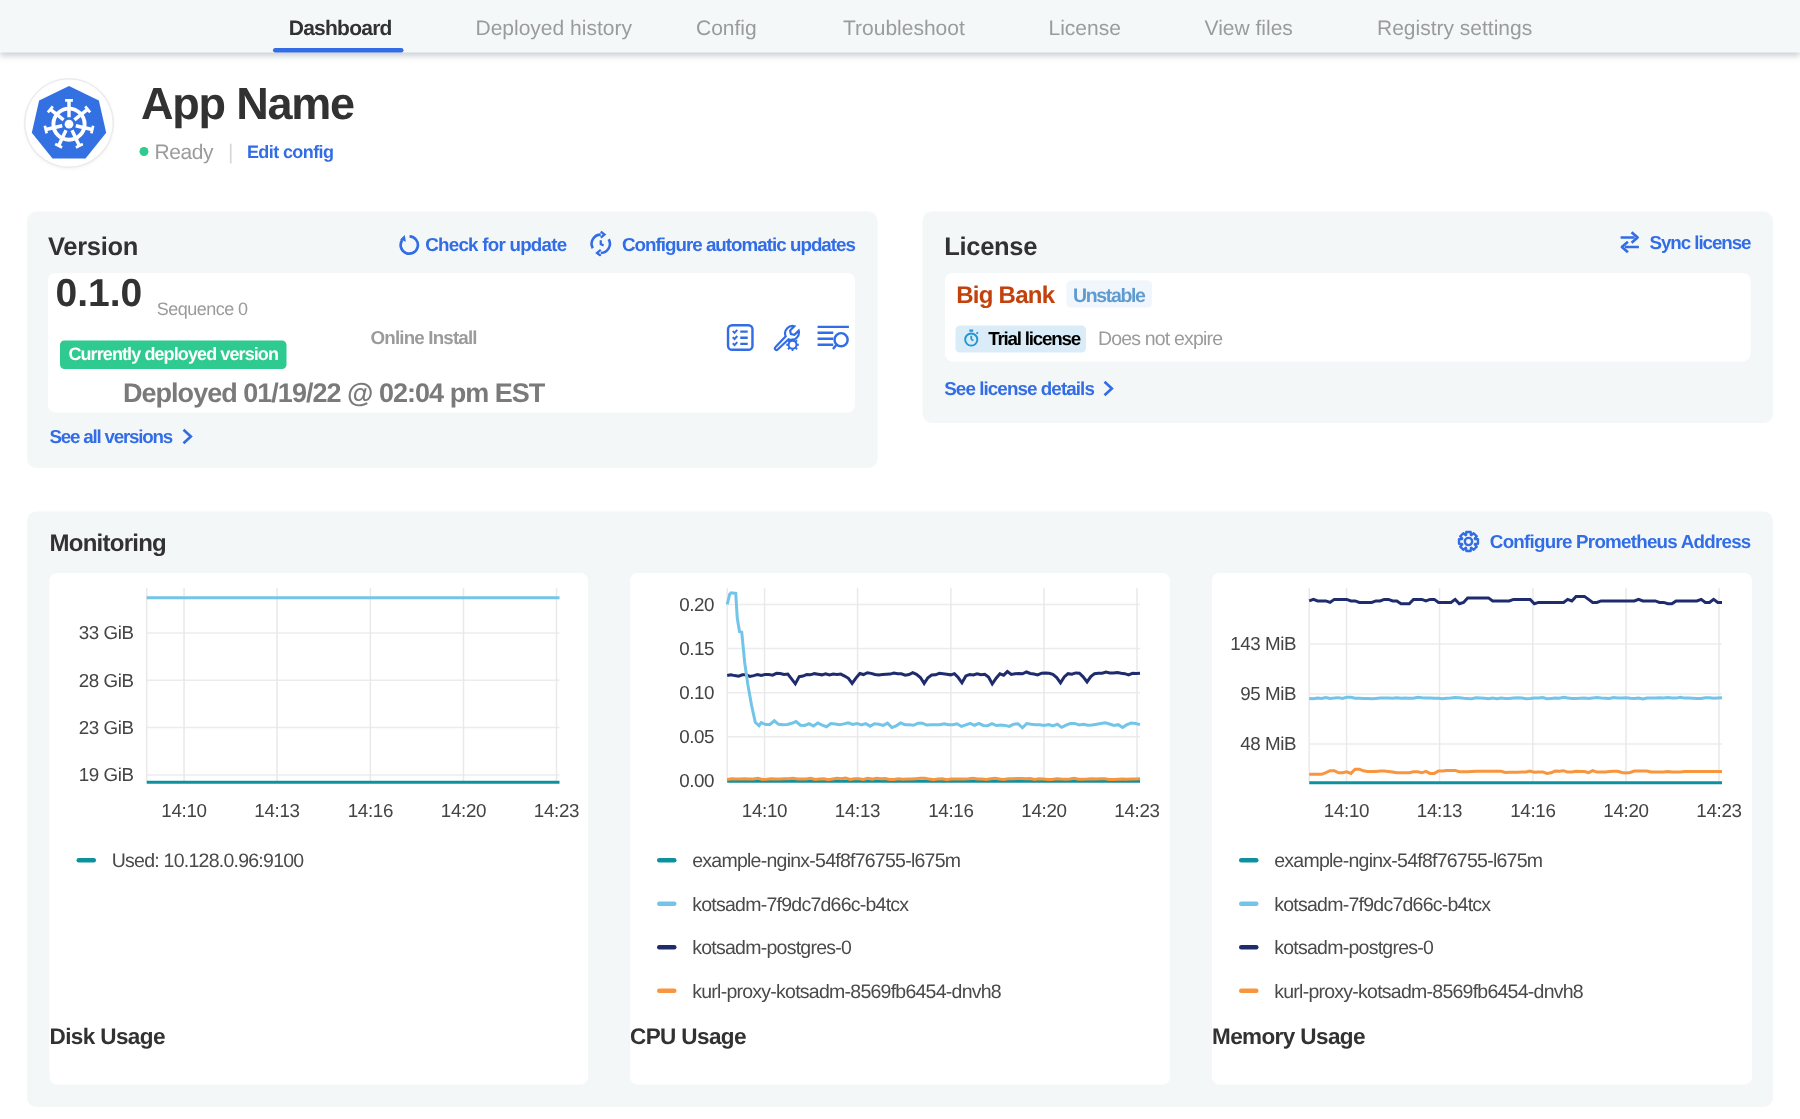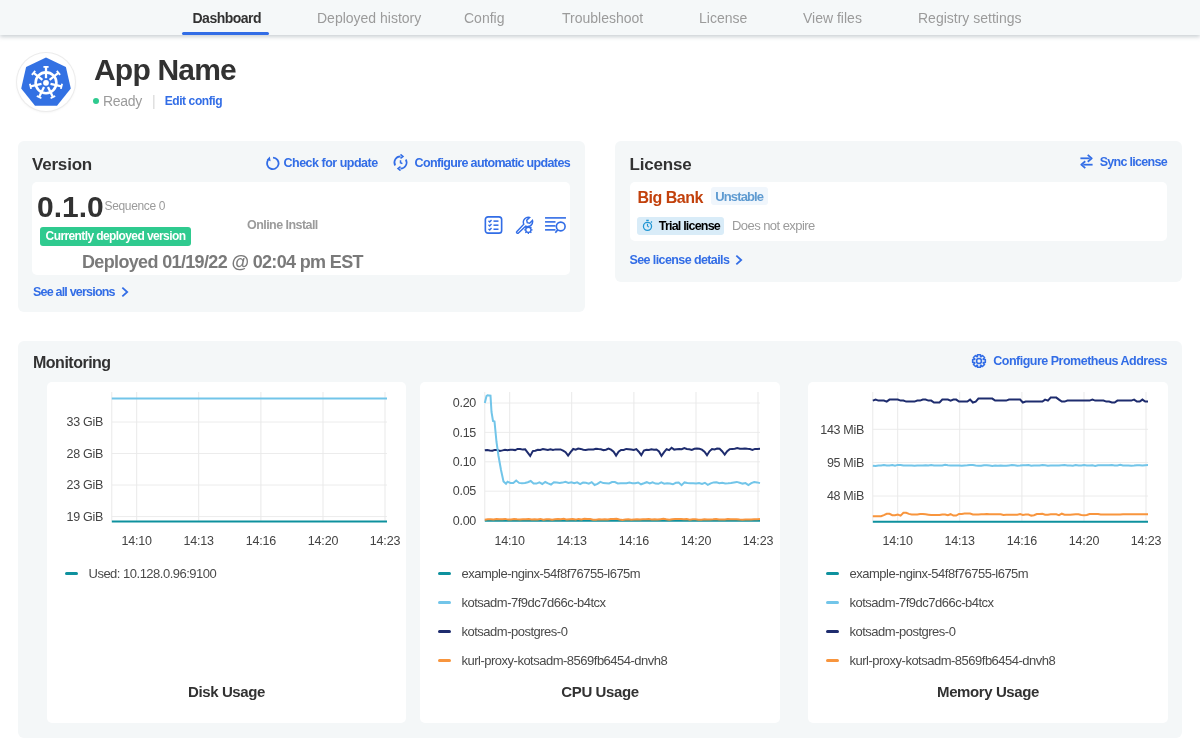--- a/index.html
+++ b/index.html
@@ -9,21 +9,21 @@
 .tab { position:absolute; top:10px; font-size:14px; color:#9b9b9b; white-space:nowrap; }
 .tab.active { color:#323232; font-weight:700; letter-spacing:-0.5px; }
 .underline { position:absolute; left:182px; top:32px; width:87px; height:3px; background:#326de6; border-radius:2px; }
 .bluelink { color:#326de6; font-weight:700; font-size:12.5px; letter-spacing:-0.5px; white-space:nowrap; display:inline-flex; align-items:center; }
 .card { position:absolute; background:#f4f7f8; border-radius:6px; }
 .white { position:absolute; background:#fff; border-radius:5px; }
 .ctitle { font-size:17px; font-weight:700; color:#323232; letter-spacing:-0.2px; }
 .dash { display:inline-block; width:13px; height:3px; border-radius:2px; margin-right:11px; flex:0 0 13px; }
 .lgrow { display:flex; align-items:center; height:29px; }
 .lgtxt { font-size:13px; letter-spacing:-0.5px; color:#4a4a4a; white-space:nowrap; }
-.charttitle { position:absolute; left:0; width:100%; text-align:center; top:301px; font-size:15px; font-weight:700; letter-spacing:-0.4px; color:#323232; }
+.charttitle { position:absolute; left:0; width:100%; text-align:left; top:301px; font-size:15px; font-weight:700; letter-spacing:-0.4px; color:#323232; }
 </style>
 </head>
 <body>
 
 <div class="navbar">
   <span class="tab active" style="left:192.5px;">Dashboard</span>
   <span class="tab" style="left:317px;">Deployed history</span>
   <span class="tab" style="left:464px;">Config</span>
   <span class="tab" style="left:562px;">Troubleshoot</span>
   <span class="tab" style="left:699px;">License</span>
@@ -74,21 +74,21 @@
       <svg width="17" height="17" viewBox="0 0 17 17" style="margin-right:6px;">
           <path d="M3.2 11.5 A 6.1 6.1 0 0 1 8.5 2.4" fill="none" stroke="#326de6" stroke-width="1.7"></path>
           <path d="M13.8 5.5 A 6.1 6.1 0 0 1 8.5 14.6" fill="none" stroke="#326de6" stroke-width="1.7"></path>
           <path d="M8.5 0.4 L11 2.4 L8.5 4.4" fill="none" stroke="#326de6" stroke-width="1.5"></path>
           <path d="M8.5 12.6 L6 14.6 L8.5 16.6" fill="none" stroke="#326de6" stroke-width="1.5"></path>
           <path d="M8.5 6.2 L8.5 8.7 L10.4 9.6" fill="none" stroke="#326de6" stroke-width="1.5"></path>
         </svg>
       Configure automatic updates</span>
   </div>
   <div class="white" style="left:14px;top:40.5px;width:538px;height:93px;">
-    <div class="abs" style="left:5px;top:10px;font-size:30px;line-height:1;font-weight:700;color:#323232;">0.1.0</div>
+    <div class="abs" style="left:5px;top:0;font-size:26px;line-height:1;font-weight:700;color:#323232;">0.1.0</div>
     <div class="abs" style="left:72.5px;top:18px;font-size:12px;line-height:1;letter-spacing:-0.35px;color:#9b9b9b;">Sequence 0</div>
     <div class="abs" style="left:8.1px;top:45.7px;height:19.3px;background:#2fca8f;color:#fff;border-radius:3px;font-size:12px;font-weight:700;letter-spacing:-0.6px;line-height:19.3px;padding:0 5.5px;">Currently deployed version</div>
     <div class="abs" style="left:8px;top:71px;font-size:18px;line-height:1;font-weight:700;letter-spacing:-0.65px;color:#7a7a7a;padding-left:42px;">Deployed 01/19/22 @ 02:04 pm EST</div>
     <div class="abs" style="left:215px;top:36px;font-size:12.5px;font-weight:700;letter-spacing:-0.55px;color:#9b9b9b;">Online Install</div>
     <div class="abs" style="left:451.5px;top:33px;display:flex;align-items:flex-start;">
       <svg width="19" height="20" viewBox="0 0 21 21">
           <rect x="1.5" y="1.5" width="18" height="18" rx="3" fill="none" stroke="#326de6" stroke-width="1.8"></rect>
           <path d="M5 5.8 L6.3 7.1 L8.3 4.9" fill="none" stroke="#326de6" stroke-width="1.5"></path>
           <line x1="10.5" y1="6.2" x2="16" y2="6.2" stroke="#326de6" stroke-width="1.7"></line>
           <path d="M5 10.3 L6.3 11.6 L8.3 9.4" fill="none" stroke="#326de6" stroke-width="1.5"></path>
@@ -171,21 +171,21 @@
 <div class="card" style="left:18px;top:341px;width:1164px;height:397px;">
   <div class="abs" style="left:15px;top:13px;font-size:16px;font-weight:700;letter-spacing:-0.5px;color:#323232;">Monitoring</div>
   <div class="abs" style="right:15px;top:12px;">
     <span class="bluelink">
       <svg width="16" height="16" viewBox="0 0 17 17" style="margin-right:6px;">
           <path d="M6.95 1.78 L10.05 1.78 L10.22 3.91 L10.53 4.04 L12.16 2.65 L14.35 4.84 L12.96 6.47 L13.09 6.78 L15.22 6.95 L15.22 10.05 L13.09 10.22 L12.96 10.53 L14.35 12.16 L12.16 14.35 L10.53 12.96 L10.22 13.09 L10.05 15.22 L6.95 15.22 L6.78 13.09 L6.47 12.96 L4.84 14.35 L2.65 12.16 L4.04 10.53 L3.91 10.22 L1.78 10.05 L1.78 6.95 L3.91 6.78 L4.04 6.47 L2.65 4.84 L4.84 2.65 L6.47 4.04 L6.78 3.91 Z" fill="none" stroke="#326de6" stroke-width="1.7" stroke-linejoin="round"></path>
           <circle cx="8.5" cy="8.5" r="2.6" fill="none" stroke="#326de6" stroke-width="1.7"></circle>
         </svg>
       Configure Prometheus Address</span>
   </div>
-  <div class="white" style="left:29px;top:41px;width:359px;height:341px;">
+  <div class="white" style="left:15px;top:41px;width:359px;height:341px;">
     <svg width="360" height="170" style="position:absolute;left:0;top:0;">
         <line x1="64.8" y1="40.0" x2="340" y2="40.0" stroke="#ececec" stroke-width="1"></line>
         <text x="56" y="44.2" text-anchor="end" font-size="12.5" letter-spacing="-0.3" fill="#444444">33 GiB</text>
         <line x1="64.8" y1="71.5" x2="340" y2="71.5" stroke="#ececec" stroke-width="1"></line>
         <text x="56" y="75.7" text-anchor="end" font-size="12.5" letter-spacing="-0.3" fill="#444444">28 GiB</text>
         <line x1="64.8" y1="103.0" x2="340" y2="103.0" stroke="#ececec" stroke-width="1"></line>
         <text x="56" y="107.2" text-anchor="end" font-size="12.5" letter-spacing="-0.3" fill="#444444">23 GiB</text>
         <line x1="64.8" y1="134.6" x2="340" y2="134.6" stroke="#ececec" stroke-width="1"></line>
         <text x="56" y="138.79999999999998" text-anchor="end" font-size="12.5" letter-spacing="-0.3" fill="#444444">19 GiB</text>
         <line x1="89.7" y1="10" x2="89.7" y2="138.8" stroke="#e9e9e9" stroke-width="1"></line>

